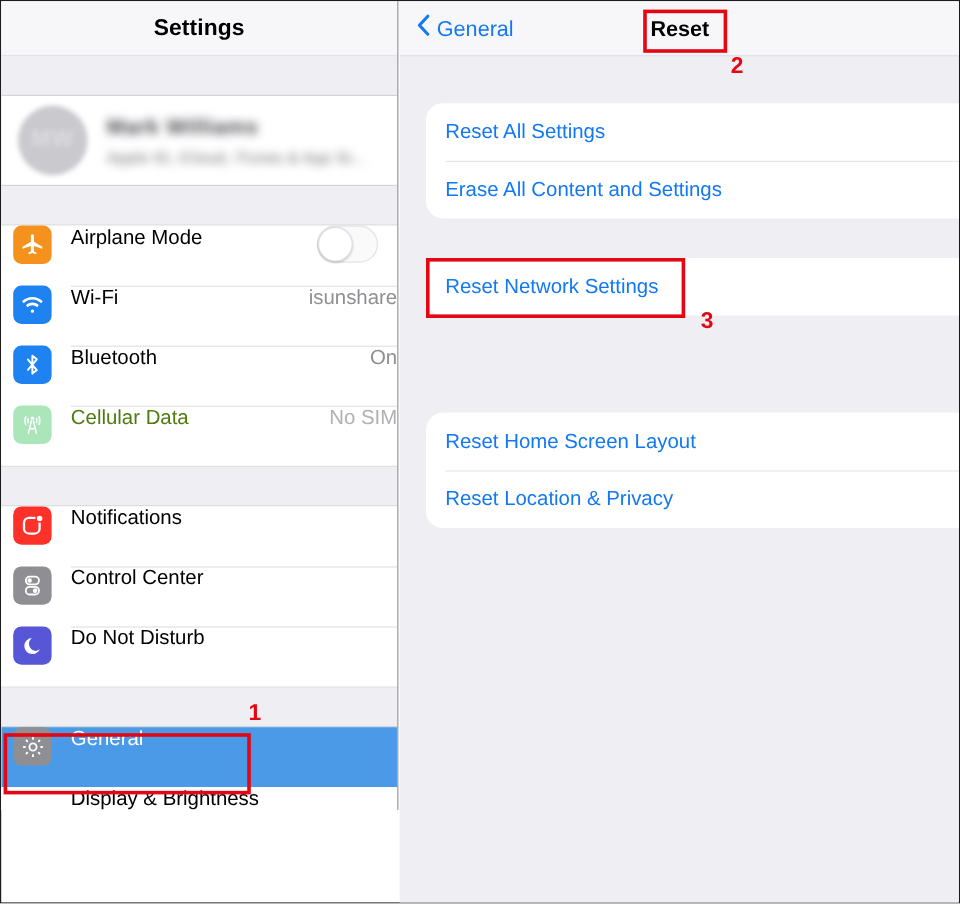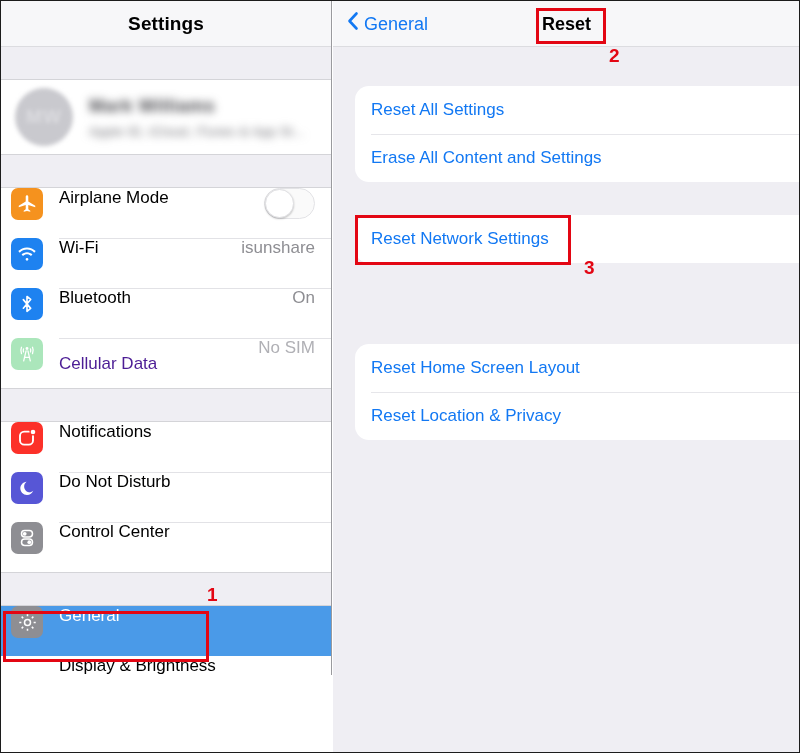--- a/index.html
+++ b/index.html
@@ -75,24 +75,23 @@
   }
   .sb-row.selected::before { display: none; }
   .sb-row.selected + .sb-row::before { display: none; }
   .sb-label {
     font-size: 17px;
     color: #000000;
     margin-left: 16px;
     white-space: nowrap;
   }
   .sb-row.selected .sb-label { color: #ffffff; }
-  .sb-row.dimmed .sb-label { color: #4c1d95; margin-top: 16px; }
+  .sb-row.dimmed .sb-label { color: #4d7c0f; }
   .sb-value {
     margin-left: auto;
-    margin-right: 16px;
     font-size: 17px;
     color: #8e8e93;
     white-space: nowrap;
   }
   .sb-row.dimmed .sb-value { color: #b0b0b5; }
 
   
   .ic {
     width: 32px; height: 32px;
     border-radius: 7px;
@@ -348,40 +347,40 @@
           <svg width="24" height="24" viewBox="0 0 24 24">
               <rect x="5" y="5.6" width="13" height="13" rx="4.2" fill="none" stroke="#ffffff" stroke-width="1.9"></rect>
               <circle cx="18" cy="6" r="3.6" fill="#fc3129"></circle>
               <circle cx="18" cy="6" r="2.3" fill="#ffffff"></circle>
             </svg>
         </span>
         <span class="sb-label">Notifications</span>
       </div>
 
       <div class="sb-row">
-        <span class="ic" style="background:#5756d6;">
-          <svg width="22" height="22" viewBox="0 0 24 24" fill="#ffffff">
-              <path d="M15.4 16.8c-3.6 0-6.5-2.9-6.5-6.5 0-2.1 1-4 2.6-5.2C7.6 5.5 4.7 8.6 4.7 12.4c0 4 3.3 7.3 7.3 7.3 3.2 0 5.9-2.1 6.9-4.9-1 1.2-2.4 2-4.5 2z"></path>
-            </svg>
-        </span>
-        <span class="sb-label">Do Not Disturb</span>
-      </div>
-
-      <div class="sb-row">
         <span class="ic" style="background:#8e8e93;">
           <svg width="24" height="24" viewBox="0 0 24 24">
               <rect x="6.5" y="4.6" width="11" height="6.4" rx="3.2" fill="none" stroke="#ffffff" stroke-width="1.5"></rect>
               <circle cx="9.7" cy="7.8" r="1.9" fill="#ffffff"></circle>
               <rect x="6.5" y="13" width="11" height="6.4" rx="3.2" fill="none" stroke="#ffffff" stroke-width="1.5"></rect>
               <circle cx="14.3" cy="16.2" r="1.9" fill="#ffffff"></circle>
             </svg>
         </span>
         <span class="sb-label">Control Center</span>
       </div>
 
+      <div class="sb-row">
+        <span class="ic" style="background:#5756d6;">
+          <svg width="22" height="22" viewBox="0 0 24 24" fill="#ffffff">
+              <path d="M15.4 16.8c-3.6 0-6.5-2.9-6.5-6.5 0-2.1 1-4 2.6-5.2C7.6 5.5 4.7 8.6 4.7 12.4c0 4 3.3 7.3 7.3 7.3 3.2 0 5.9-2.1 6.9-4.9-1 1.2-2.4 2-4.5 2z"></path>
+            </svg>
+        </span>
+        <span class="sb-label">Do Not Disturb</span>
+      </div>
+
     </div>
 
     <div class="sb-gap" style="height:32px;"></div>
 
     <div class="sb-group">
 
       <div class="sb-row selected">
         <span class="ic" style="background:#8e8e93;">
           <svg width="23" height="23" viewBox="0 0 24 24" fill="none" stroke="#ffffff" stroke-width="1.6">
               <circle cx="12" cy="12" r="3.1"></circle>

